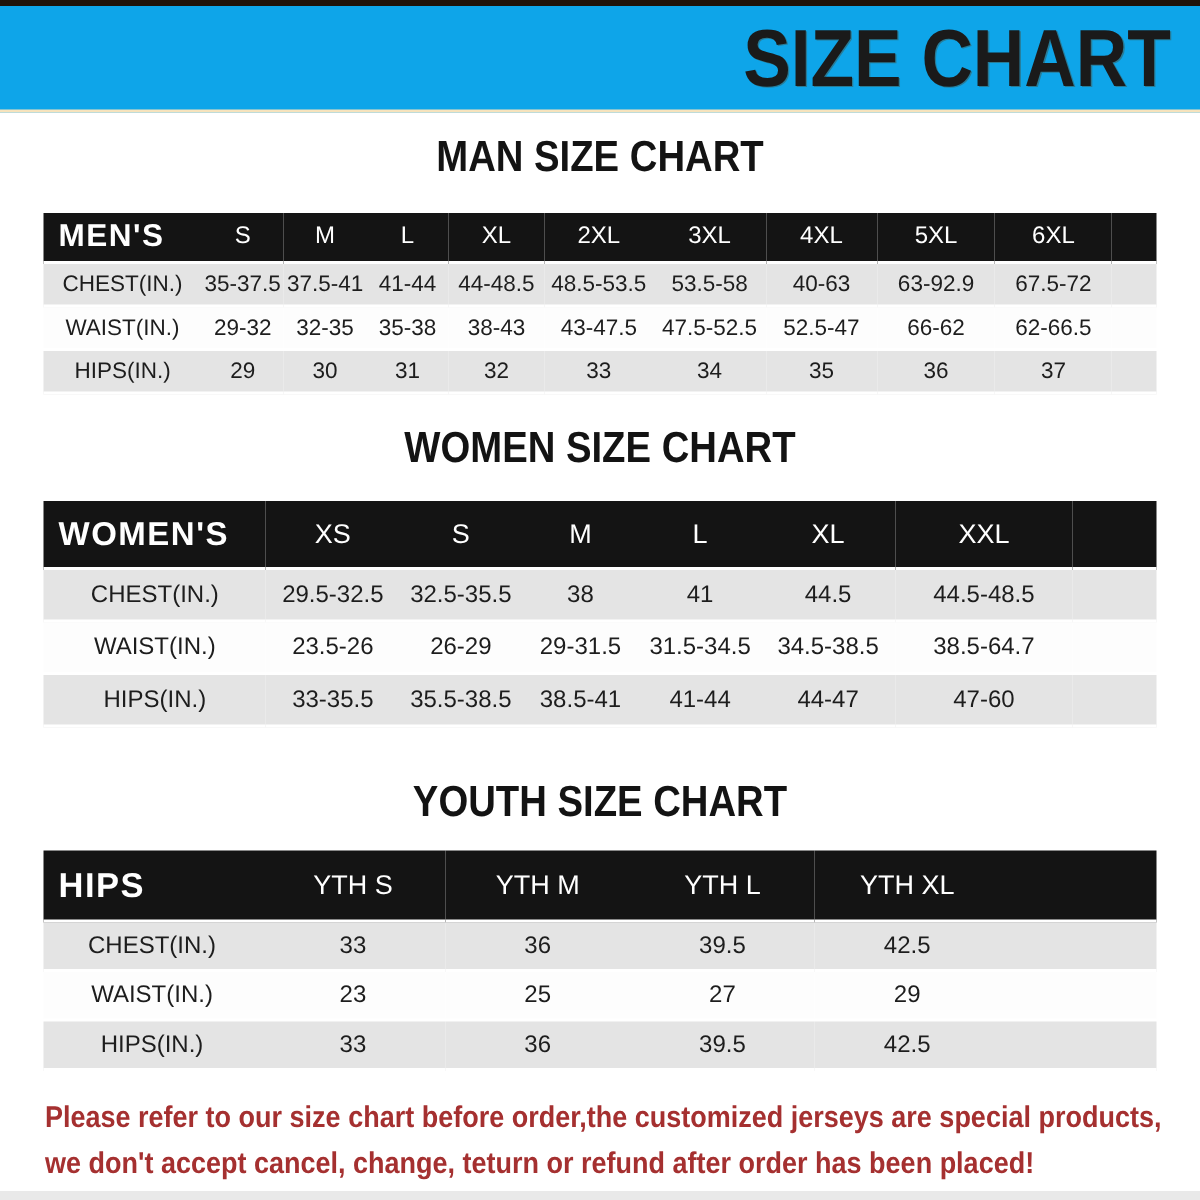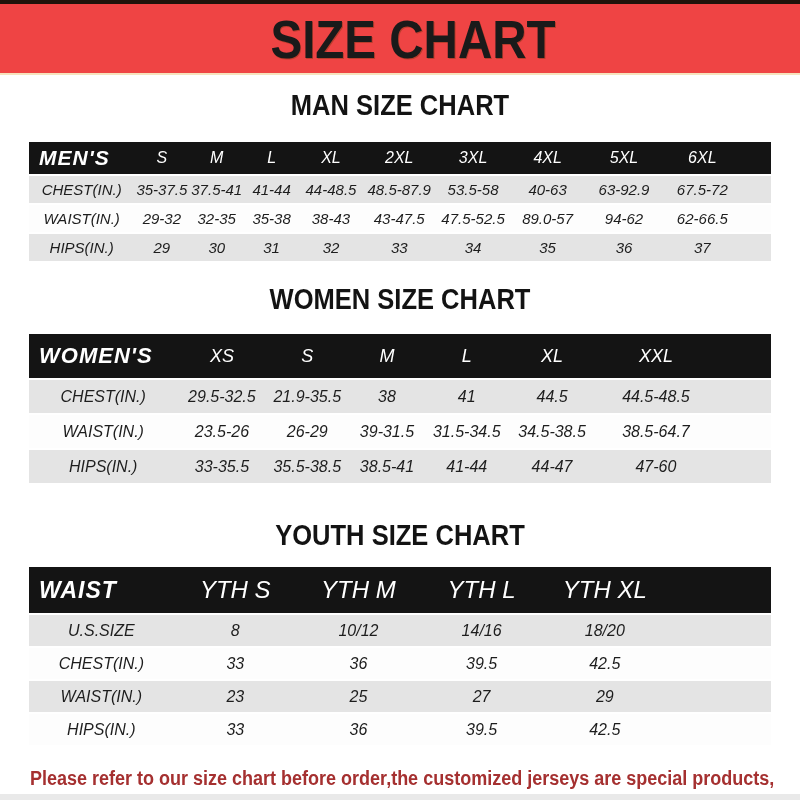--- a/index.html
+++ b/index.html
@@ -9,24 +9,24 @@
     font-family:"Liberation Sans", sans-serif;
     color:#1d1d1d;
     overflow:hidden;
     position:relative;
   }
   .page { width:800px; height:800px; position:relative; }
 
   
   .banner {
     height:69px;
-    background:#ef4444;
+    background:#0ea5e9;
     border-top:4px solid #20130a;
     border-bottom:2px solid #f6e3bd;
-    display:flex; align-items:center; justify-content:center;
+    display:flex; align-items:center; justify-content:flex-end;
     box-sizing:content-box;
     padding-left:26px;
   }
   .banner h1 {
     margin:0;
     font-size:54px;
     font-weight:bold;
     color:#1a1a1a;
     letter-spacing:0px;
     transform:scaleX(0.88);
@@ -44,21 +44,20 @@
   }
   .sec-0 h2 { margin-top:14px; margin-bottom:20px; }
   .sec-1 h2 { margin-top:20px; margin-bottom:18px; }
   .sec-2 h2 { margin-top:34px; margin-bottom:15px; }
 
   
   table.size-table {
     width:742px; margin:0 29px;
     border-collapse:separate; border-spacing:0;
     table-layout:fixed;
-    font-style:italic;
   }
   table.size-table thead th {
     background:#141414; color:#ffffff;
     font-weight:normal; text-align:center;
     border-bottom:2px solid #ffffff;
     overflow:hidden; white-space:nowrap;
   }
   table.size-table thead th.corner {
     text-align:left; padding-left:10px;
     font-weight:bold; letter-spacing:1px;
@@ -73,21 +72,21 @@
 
   
   .tbl-0 thead th { height:30px; font-size:16px; }
   .tbl-0 thead th.corner { font-size:21px; }
   .tbl-0 tbody td { height:25px; font-size:15px; }
   
   .tbl-1 thead th { height:42px; font-size:18px; }
   .tbl-1 thead th.corner { font-size:22px; }
   .tbl-1 tbody td { height:31px; font-size:16px; }
   
-  .tbl-2 thead th { height:44px; font-size:24px; }
+  .tbl-2 thead th { height:44px; font-size:18px; }
   .tbl-2 thead th.corner { font-size:23px; letter-spacing:2px; }
   .tbl-2 tbody td { height:29px; font-size:16px; }
 
   
   .disclaimer { margin-top:16px; padding-left:30px; }
   .disclaimer p {
     margin:0;
     font-size:20px; line-height:31px;
     color:#A53030; font-weight:bold;
     transform:scaleX(0.9); transform-origin:left center;
@@ -139,37 +138,37 @@
             <th></th>
           </tr>
         </thead>
         <tbody>
           <tr>
             <td>CHEST(IN.)</td>
             <td>35-37.5</td>
             <td>37.5-41</td>
             <td>41-44</td>
             <td>44-48.5</td>
-            <td>48.5-87.9</td>
+            <td>48.5-53.5</td>
             <td>53.5-58</td>
             <td>40-63</td>
             <td>63-92.9</td>
             <td>67.5-72</td>
             <td></td>
           </tr>
           <tr>
             <td>WAIST(IN.)</td>
             <td>29-32</td>
             <td>32-35</td>
             <td>35-38</td>
             <td>38-43</td>
             <td>43-47.5</td>
             <td>47.5-52.5</td>
-            <td>89.0-57</td>
-            <td>94-62</td>
+            <td>52.5-47</td>
+            <td>66-62</td>
             <td>62-66.5</td>
             <td></td>
           </tr>
           <tr>
             <td>HIPS(IN.)</td>
             <td>29</td>
             <td>30</td>
             <td>31</td>
             <td>32</td>
             <td>33</td>
@@ -205,32 +204,32 @@
             <th>L</th>
             <th>XL</th>
             <th>XXL</th>
             <th></th>
           </tr>
         </thead>
         <tbody>
           <tr>
             <td>CHEST(IN.)</td>
             <td>29.5-32.5</td>
-            <td>21.9-35.5</td>
+            <td>32.5-35.5</td>
             <td>38</td>
             <td>41</td>
             <td>44.5</td>
             <td>44.5-48.5</td>
             <td></td>
           </tr>
           <tr>
             <td>WAIST(IN.)</td>
             <td>23.5-26</td>
             <td>26-29</td>
-            <td>39-31.5</td>
+            <td>29-31.5</td>
             <td>31.5-34.5</td>
             <td>34.5-38.5</td>
             <td>38.5-64.7</td>
             <td></td>
           </tr>
           <tr>
             <td>HIPS(IN.)</td>
             <td>33-35.5</td>
             <td>35.5-38.5</td>
             <td>38.5-41</td>
@@ -249,38 +248,30 @@
         <colgroup>
           <col style="width: 19.5%;">
           <col style="width: 16.6%;">
           <col style="width: 16.6%;">
           <col style="width: 16.6%;">
           <col style="width: 16.6%;">
           <col style="width: 14.1%;">
         </colgroup>
         <thead>
           <tr>
-            <th class="corner">WAIST</th>
+            <th class="corner">HIPS</th>
             <th>YTH S</th>
             <th>YTH M</th>
             <th>YTH L</th>
             <th>YTH XL</th>
             <th></th>
           </tr>
         </thead>
         <tbody>
           <tr>
-            <td>U.S.SIZE</td>
-            <td>8</td>
-            <td>10/12</td>
-            <td>14/16</td>
-            <td>18/20</td>
-            <td></td>
-          </tr>
-          <tr>
             <td>CHEST(IN.)</td>
             <td>33</td>
             <td>36</td>
             <td>39.5</td>
             <td>42.5</td>
             <td></td>
           </tr>
           <tr>
             <td>WAIST(IN.)</td>
             <td>23</td>

